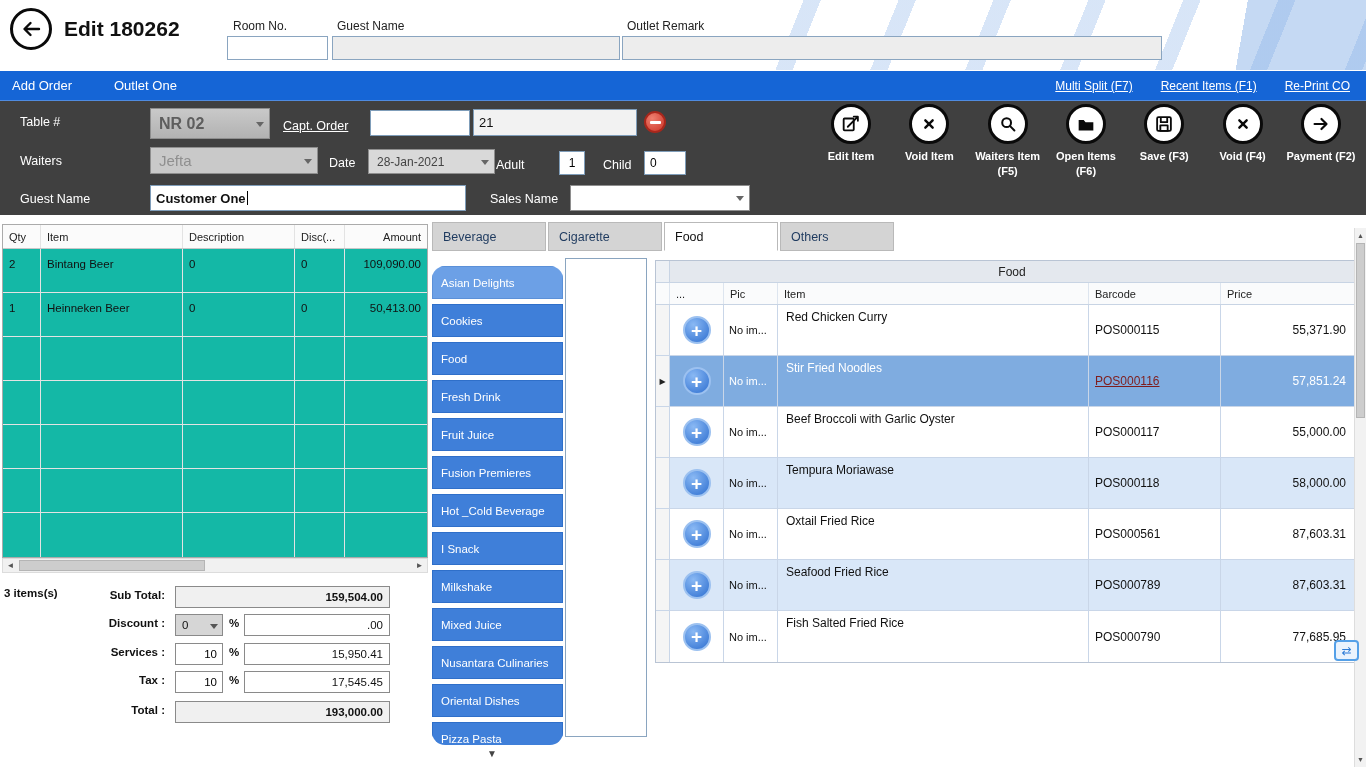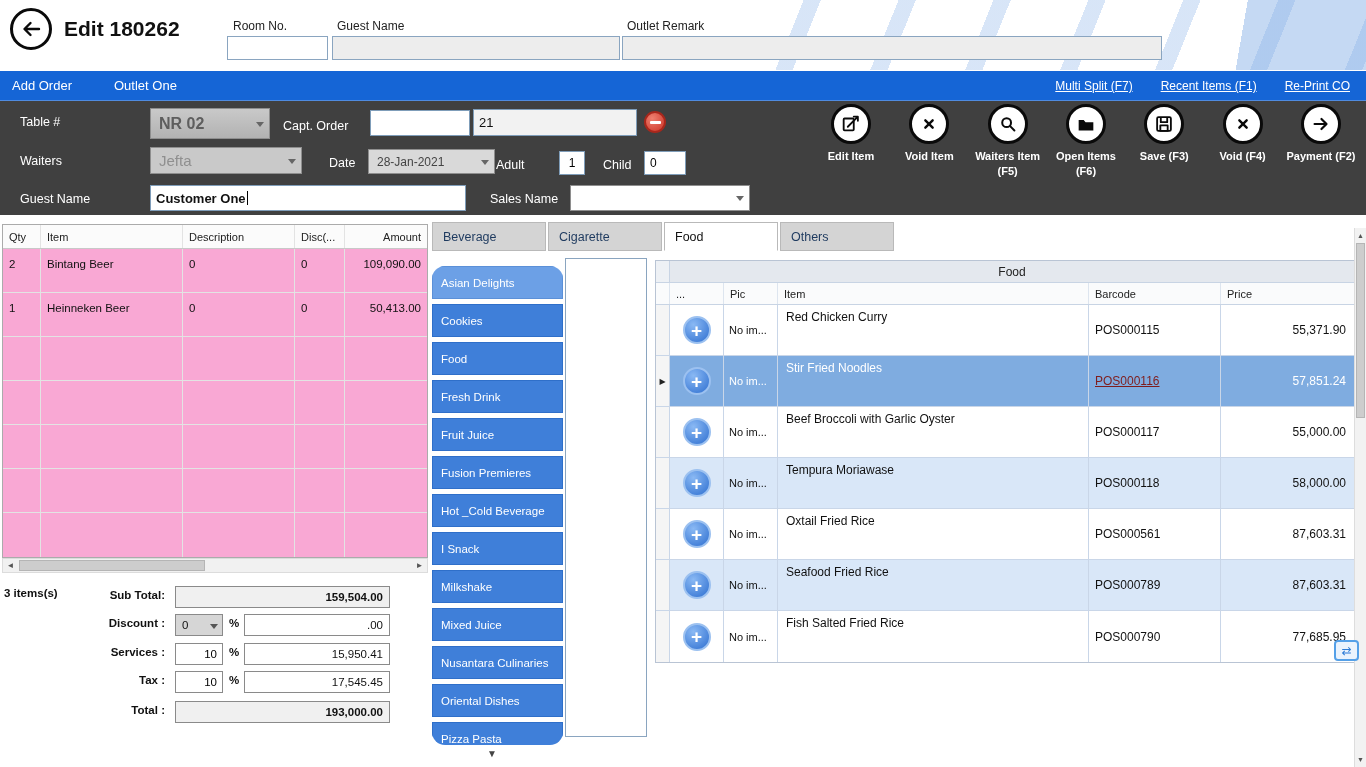--- a/index.html
+++ b/index.html
@@ -54,21 +54,21 @@
   .actions{position:absolute;left:812px;top:3px;width:548px;display:flex;justify-content:space-between;}
   .action{width:78px;display:flex;flex-direction:column;align-items:center;gap:5px;cursor:pointer;}
   .action .circ{width:40px;height:40px;border-radius:50%;border:3px solid #0a0a0a;background:#fff;
     display:flex;align-items:center;justify-content:center;}
   .action .albl{color:#fff;font-weight:bold;font-size:11px;text-align:center;line-height:1.35;}
 
   
   .content{position:absolute;top:215px;left:0;width:1366px;height:552px;background:#fff;}
 
   
-  .og{position:absolute;left:2px;top:9px;width:426px;border:1px solid #ababab;background:#f9a8d4;}
+  .og{position:absolute;left:2px;top:9px;width:426px;border:1px solid #ababab;background:#14b8a6;}
   .og-h{display:flex;height:24px;border-bottom:1px solid #c8c8c8;background:#fbfbfb;}
   .og-h .c{font-size:11px;color:#222;padding:6px 4px 0 6px;}
   .og-row{display:flex;height:44px;border-bottom:1px solid #e3e3e3;}
   .og .c{border-right:1px solid #e3e3e3;overflow:hidden;white-space:nowrap;}
   .og .c:last-child{border-right:none;}
   .og-row .c{font-size:11.5px;padding:9px 4px 0 6px;}
   .w-qty{width:38px;} .w-item{width:142px;} .w-desc{width:112px;} .w-disc{width:50px;}
   .w-amt{flex:1;text-align:right;padding-right:6px !important;}
   .hscroll{position:absolute;left:2px;top:343px;width:426px;height:15px;background:#f1f1f1;
     border:1px solid #dcdcdc;display:flex;align-items:center;}
@@ -187,31 +187,31 @@
     </div>
   </div>
 
   <div class="formarea">
 
     <div class="fl" style="left:20px;top:14px;">Table #</div>
     <div class="combo dis1" style="left:150px;top:7px;width:120px;height:31px;">
       <span>NR 02</span>
       <span class="arr"></span>
     </div>
-    <div class="fl" style="left:283px;top:18px;">Capt. Order</div>
+    <div class="fl" style="left:283px;top:18px;text-decoration:underline;">Capt. Order</div>
     <input class="inp" style="left: 370px; top: 9px; width: 100px; height: 26px;" value="">
     <div class="inp" style="left:473px;top:8px;width:164px;height:27px;background:#f2f2f2;display:flex;align-items:center;font-size:13px;">
       <span>21</span>
     </div>
     <div class="minus-btn" style="left:644px;top:10px;">
       <div class="minus-bar"></div>
     </div>
 
     <div class="fl" style="left:20px;top:53px;">Waiters</div>
-    <div class="combo dis2" style="left:150px;top:46px;width:152px;height:27px;">
+    <div class="combo dis2" style="left:150px;top:46px;width:168px;height:27px;">
       <span>Jefta</span>
       <span class="arr"></span>
     </div>
     <div class="fl" style="left:329px;top:55px;">Date</div>
     <div class="combo dis3" style="left:368px;top:48px;width:127px;height:25px;">
       <span>28-Jan-2021</span>
       <span class="arr"></span>
     </div>
     <div class="fl" style="left:496px;top:57px;">Adult</div>
     <input class="inp" style="left: 559px; top: 50px; width: 26px; height: 24px; text-align: center; padding: 0px;" value="1">

